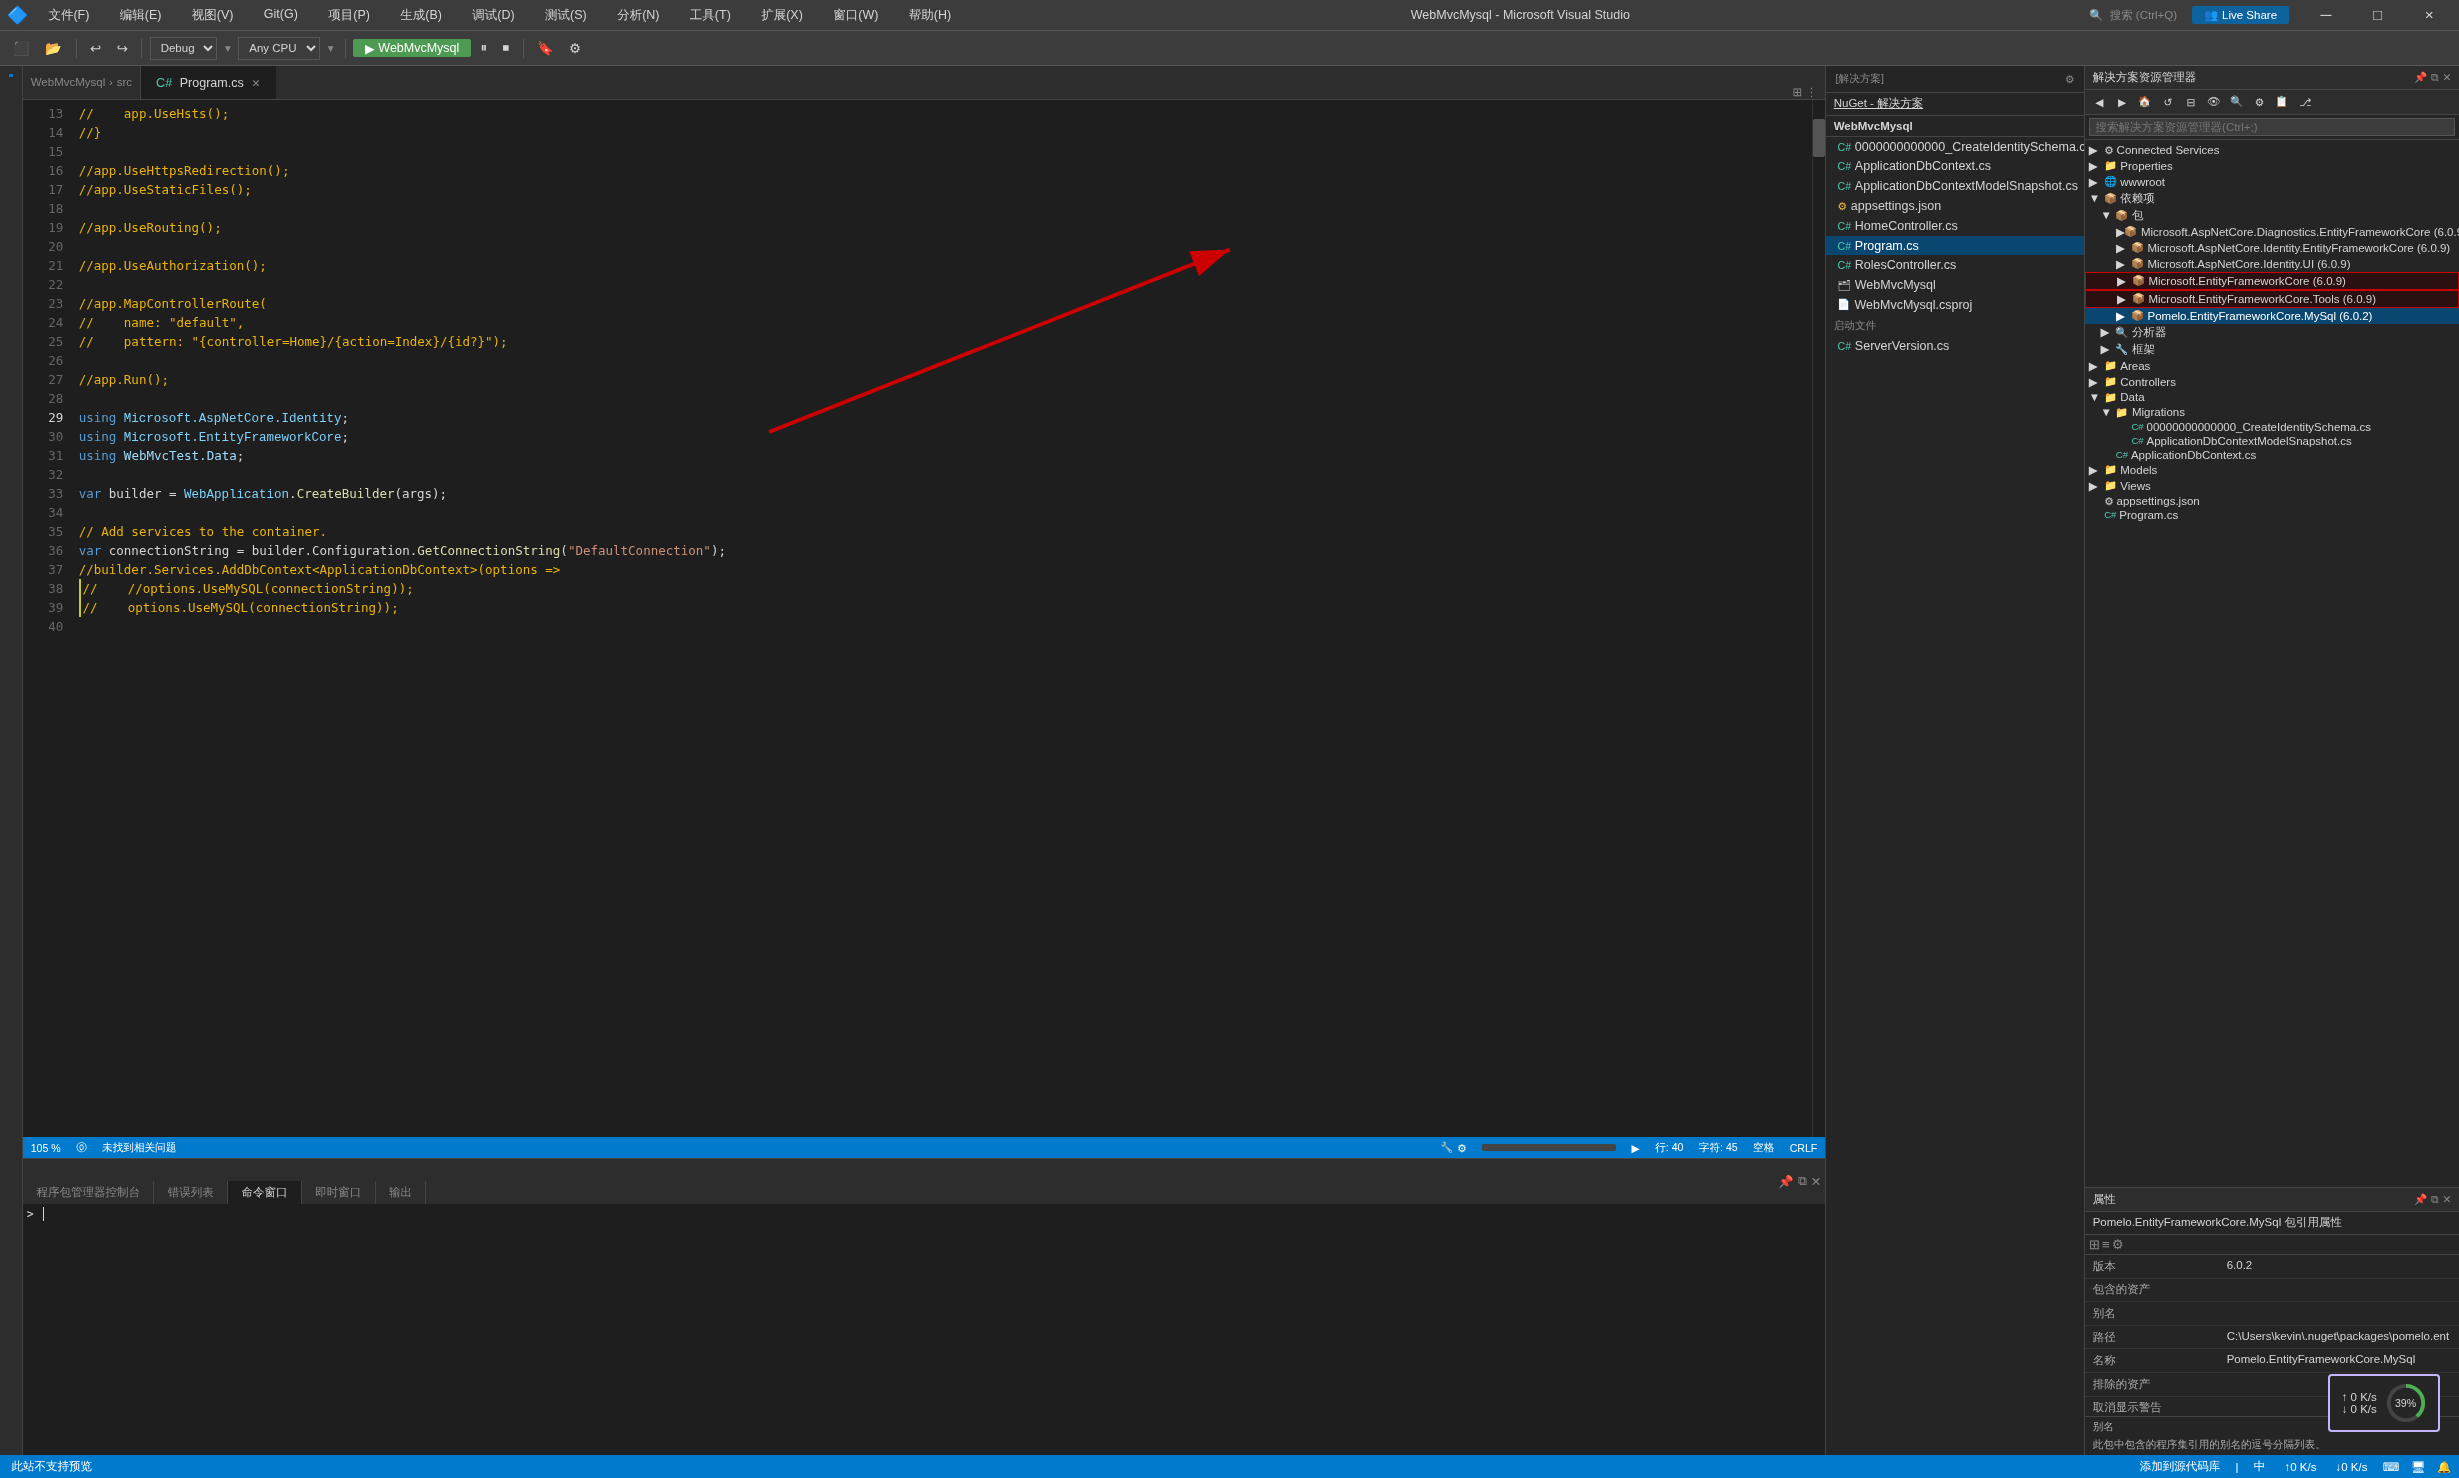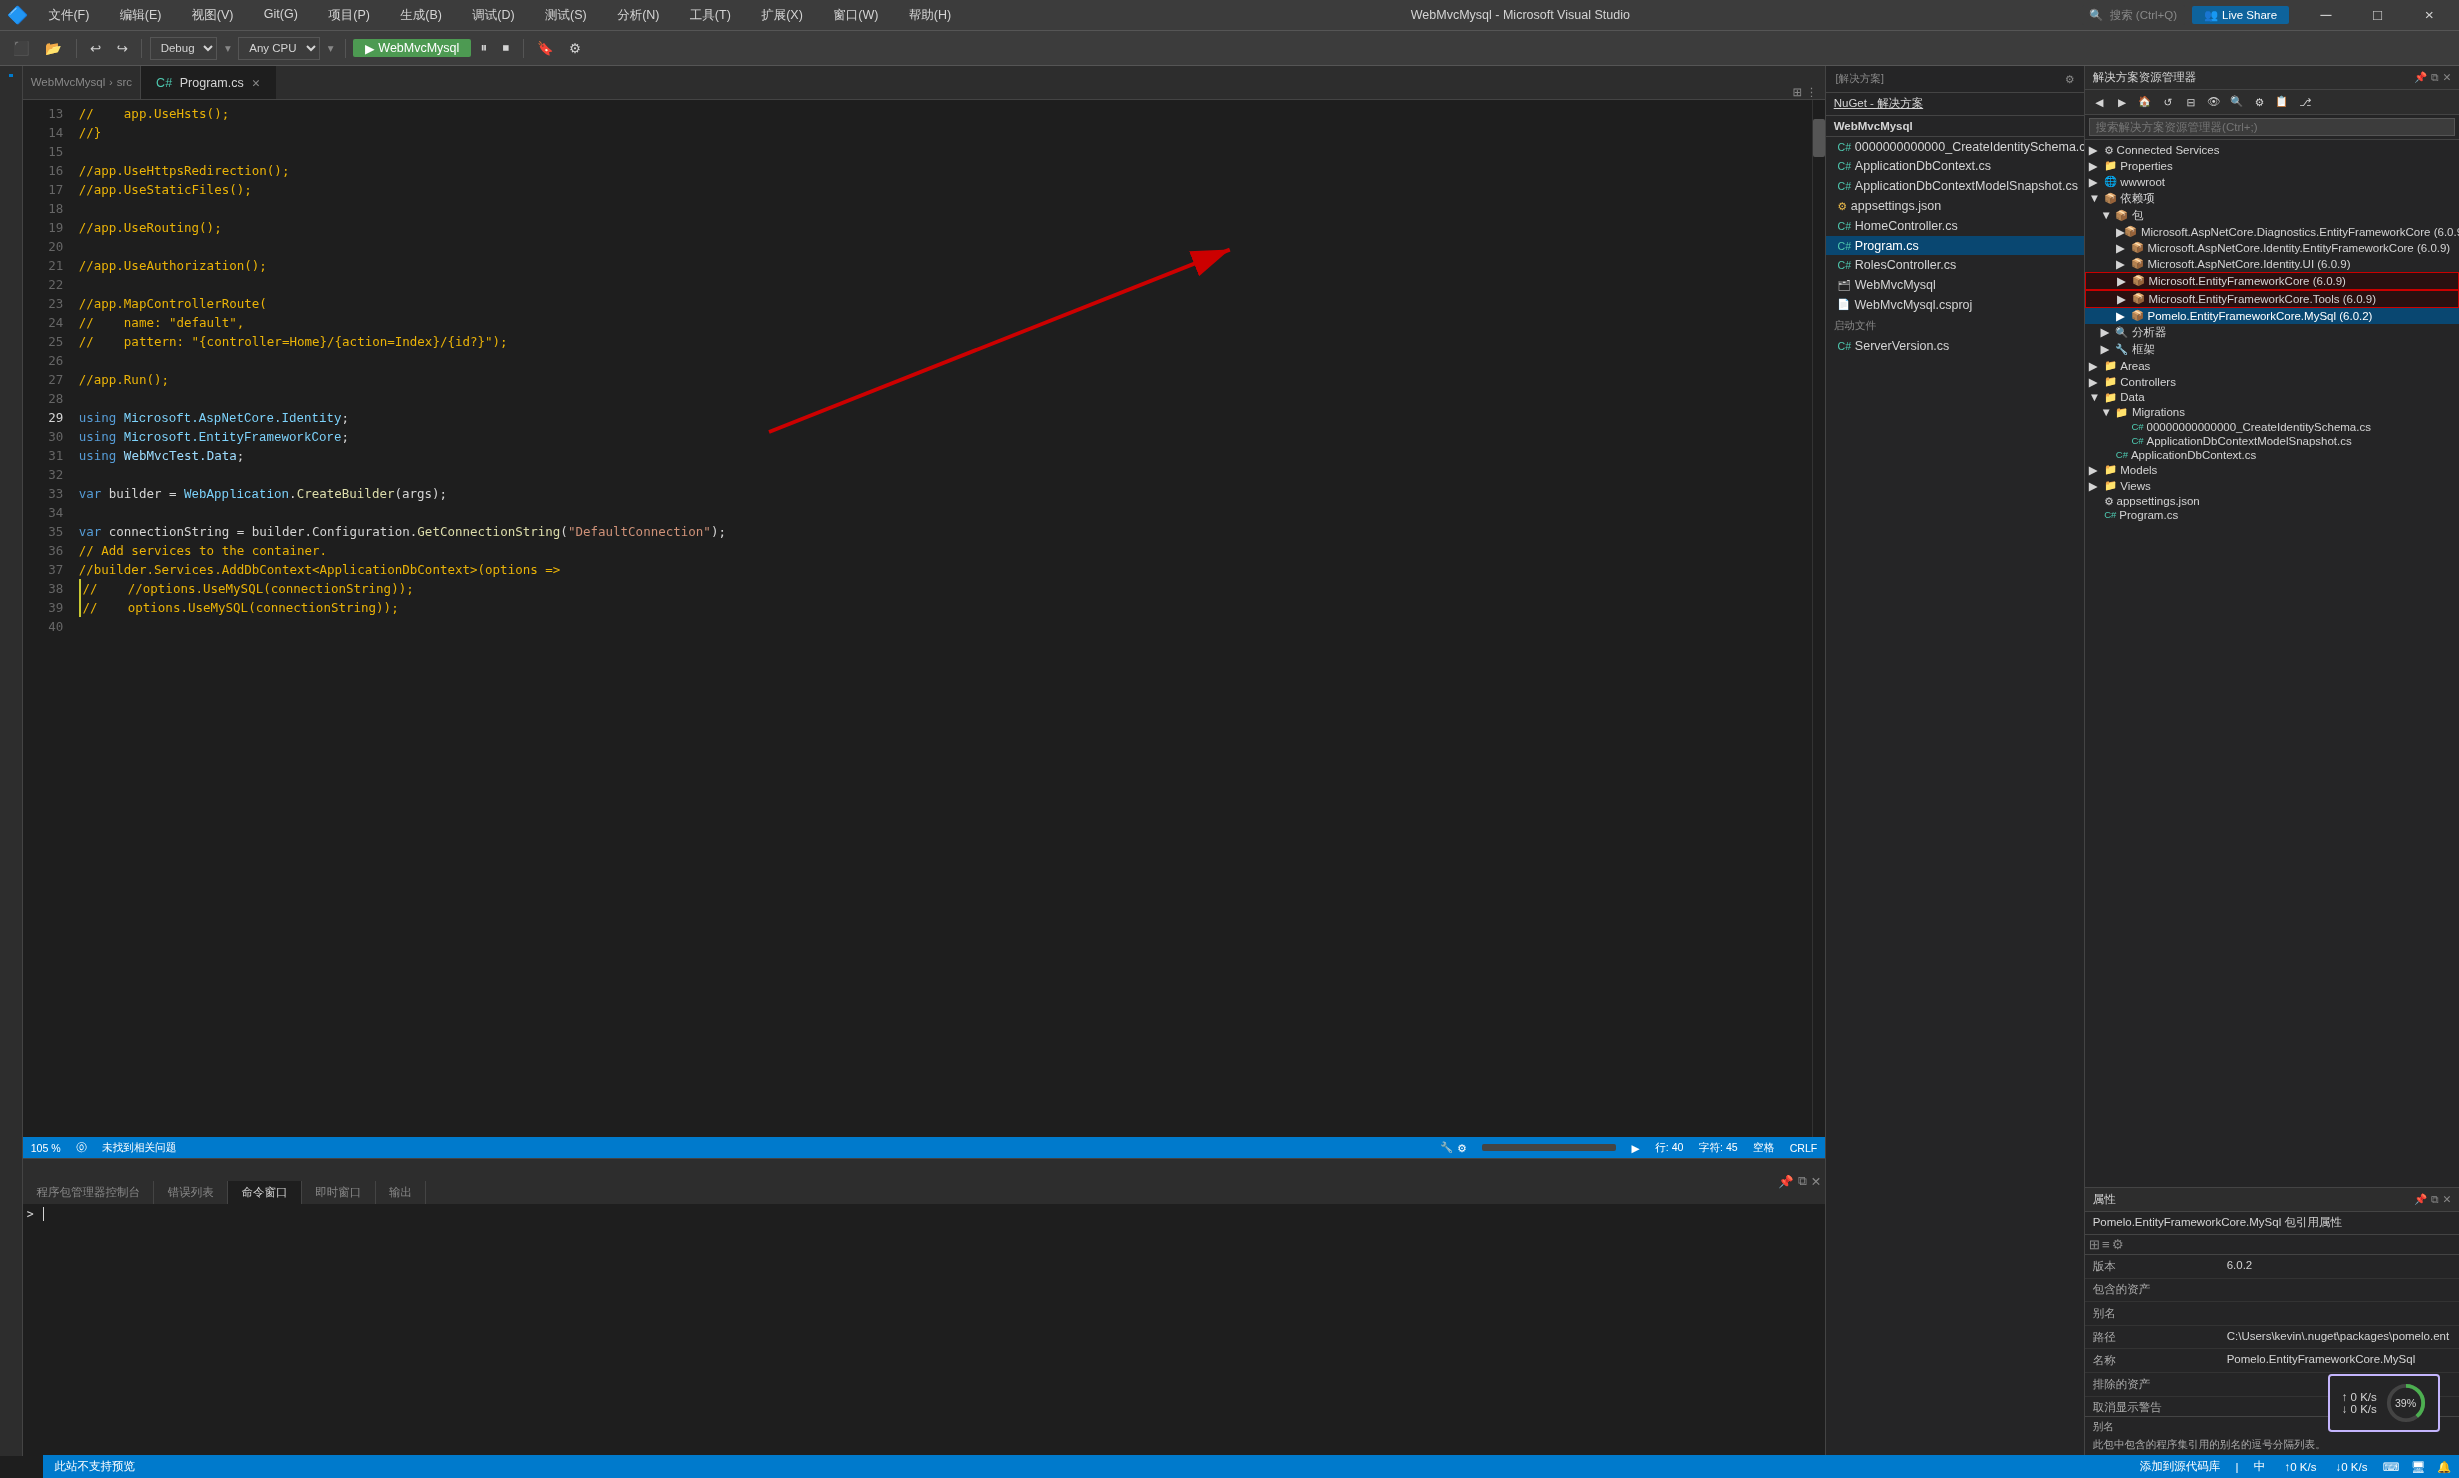--- a/index.html
+++ b/index.html
@@ -44,21 +44,21 @@
     .solution-header { padding: 3.8px 7.7px; background: #2d2d2d; color: #d4d4d4; font-size: 11.5px; border-bottom: 1px solid #444; display: flex; align-items: center; justify-content: space-between; }
     .solution-toolbar { display: flex; align-items: center; gap: 1.9px; padding: 1.9px 3.8px; background: #2d2d2d; border-bottom: 1px solid #444; }
     .sol-btn { width: 21px; height: 21px; display: flex; align-items: center; justify-content: center; cursor: pointer; color: #d4d4d4; font-size: 10.6px; }
     .prop-header { padding: 3.8px 7.7px; background: #2d2d2d; color: #d4d4d4; font-size: 11.5px; border-bottom: 1px solid #444; display: flex; align-items: center; justify-content: space-between; }
     .prop-toolbar { display: flex; align-items: center; gap: 1.9px; padding: 1.9px 3.8px; border-bottom: 1px solid #444; }
     .prop-row { display: flex; border-bottom: 1px solid #333; }
     .prop-label { width: 134px; padding: 3.8px 7.7px; color: #aaa; flex-shrink: 0; }
     .prop-value { flex: 1; padding: 3.8px 7.7px; color: #d4d4d4; overflow: hidden; text-overflow: ellipsis; white-space: nowrap; }
 
     
-    .status-bar { height: 23px; background: #007acc; display: flex; align-items: center; justify-content: space-between; padding: 0 7.7px; font-size: 11.5px; color: white; position: fixed; bottom: 0; left: 0; right: 0; margin-left: 43px; }
+    .status-bar { height: 23px; background: #007acc; display: flex; align-items: center; justify-content: space-between; padding: 0 7.7px; font-size: 11.5px; color: white; position: fixed; bottom: 0; left: 0; right: 0; }
     .status-left { display: flex; align-items: center; gap: 11.5px; }
     .status-right { display: flex; align-items: center; gap: 11.5px; }
     .status-item { display: flex; align-items: center; gap: 3.8px; cursor: pointer; padding: 0 3.8px; }
 
     
     .right-panels { display: flex; flex-direction: column; width: 375px; }
 
     
     .panel-controls { display: flex; gap: 3.8px; }
 
@@ -220,22 +220,22 @@
         <div class="code-line"><span class="code-comment">//    pattern: "{controller=Home}/{action=Index}/{id?}");</span></div>
         <div class="code-line"></div>
         <div class="code-line"><span class="code-comment">//app.Run();</span></div>
         <div class="code-line"></div>
         <div class="code-line"><span class="code-keyword">using</span><span class="code-plain"> </span><span class="code-type">Microsoft.AspNetCore.Identity</span><span class="code-plain">;</span></div>
         <div class="code-line"><span class="code-keyword">using</span><span class="code-plain"> </span><span class="code-type">Microsoft.EntityFrameworkCore</span><span class="code-plain">;</span></div>
         <div class="code-line"><span class="code-keyword">using</span><span class="code-plain"> </span><span class="code-link">WebMvcTest.Data</span><span class="code-plain">;</span></div>
         <div class="code-line"></div>
         <div class="code-line"><span class="code-keyword">var</span><span class="code-plain"> builder = </span><span class="code-type">WebApplication</span><span class="code-plain">.</span><span class="code-method">CreateBuilder</span><span class="code-plain">(args);</span></div>
         <div class="code-line"></div>
+        <div class="code-line"><span class="code-comment">// Add services to the container.</span></div>
         <div class="code-line"><span class="code-keyword">var</span><span class="code-plain"> connectionString = builder.Configuration.</span><span class="code-method">GetConnectionString</span><span class="code-plain">(</span><span class="code-string">"DefaultConnection"</span><span class="code-plain">);</span></div>
-        <div class="code-line"><span class="code-comment">// Add services to the container.</span></div>
         <div class="code-line"><span class="code-comment">//builder.Services.AddDbContext&lt;ApplicationDbContext&gt;(options =&gt;</span></div>
         <div class="code-line" style="border-left:2.9px solid #c8c832;padding-left:1.9px;"><span class="code-comment">//    //options.UseMySQL(connectionString));</span></div>
         <div class="code-line" style="border-left:2.9px solid #c8c832;padding-left:1.9px;"><span class="code-comment">//    options.UseMySQL(connectionString));</span></div>
         <div class="code-line"></div>
       </div>
 
       <div style="width:13.4px;background:#1e1e1e;border-left:1px solid #333;">
         <div style="width:100%;height:38px;background:#555;margin-top:19px;border-radius:1.9px;"></div>
       </div>
     </div>

